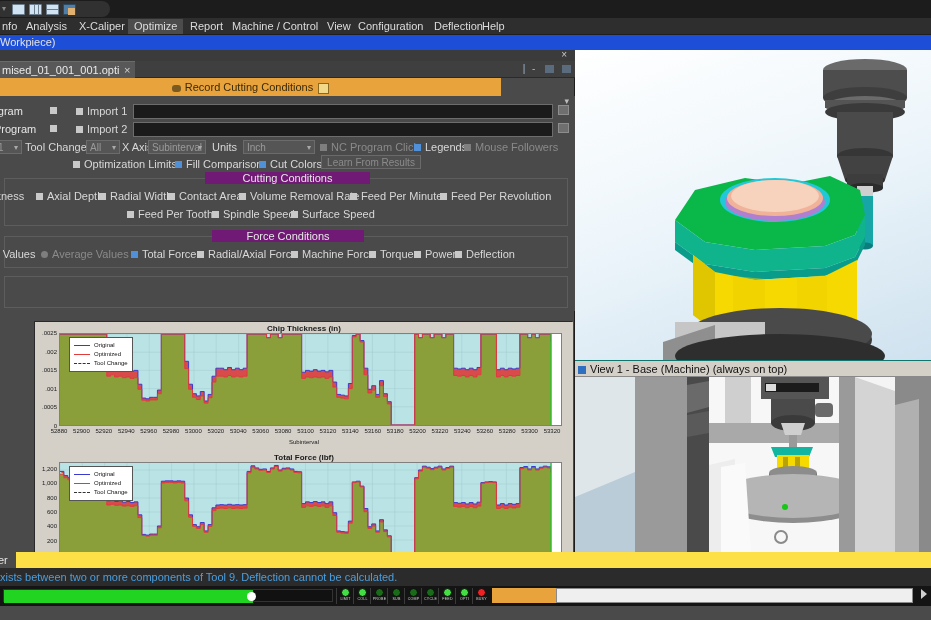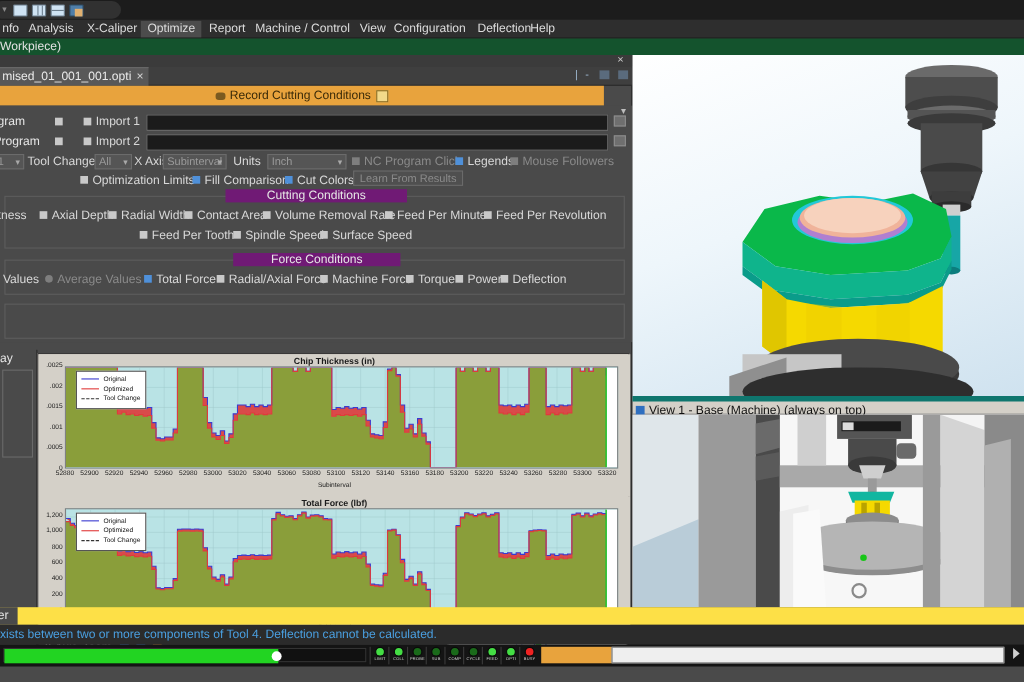--- a/index.html
+++ b/index.html
@@ -43,21 +43,21 @@
     background:#2e2e2e; border-bottom:1px solid #1f1f1f;
   }
   #menubar .mi{
     position:absolute; top:1px; height:15px; line-height:15px;
     padding:0 6px; font-size:11px; color:#dcdcdc; white-space:nowrap;
   }
   #menubar .mi.sel{ background:#4c4c4c; }
   
   #wpstrip{
     position:absolute; left:0; top:35px; width:931px; height:15px;
-    background:#14532d; color:#e2e2e2; font-size:11px; line-height:15px;
+    background:#1d4ed8; color:#e2e2e2; font-size:11px; line-height:15px;
     padding-left:0px;
   }
   
   #optwin{
     position:absolute; left:0; top:50px; width:575px; height:502px;
     background:#4a4a4a; border-right:1px solid #1d1d1d;
   }
   #optwin-top{
     position:absolute; left:0; top:0; width:575px; height:11px; background:#3b3b3b;
   }
@@ -69,21 +69,21 @@
   #tab1{
     position:absolute; left:-4px; top:0px; height:17px; line-height:17px;
     background:#585858; padding:0 16px 0 6px; font-size:11px; color:#eaeaea;
     border-top:1px solid #6a6a6a;
   }
   #tab1 .tclose{ position:absolute; right:5px; top:0; color:#d0d0d0; }
   #tabctl{ position:absolute; right:4px; top:2px; color:#9fb8d0; font-size:10px; letter-spacing:2px;}
   #tabctl .b{display:inline-block;width:9px;height:8px;background:#5a6b7d;margin-left:3px;vertical-align:middle;}
   
   #recbar{
-    position:absolute; left:0; top:28px; width:549px; height:18px;
+    position:absolute; left:0; top:28px; width:501px; height:18px;
     background:#e8a33d; color:#3a2a08; font-size:11px; text-align:center; line-height:18px;
   }
   #recbar .rdot{ display:inline-block; width:9px;height:7px;background:#7a5a20;border-radius:3px;margin-right:4px;vertical-align:middle;}
   #recbar .ricon{ display:inline-block;width:11px;height:11px;background:#f2d98a;border:1px solid #8a6a20;margin-left:5px;vertical-align:middle;}
   
   #params{
     position:absolute; left:0; top:46px; width:575px; height:215px; background:#4a4a4a;
   }
   #params .caret{ position:absolute; right:6px; top:0px; color:#bdbdbd; font-size:9px;}
   .prow{ position:absolute; height:16px; line-height:16px; font-size:11px; }
@@ -163,21 +163,21 @@
     background:linear-gradient(160deg,#ffffff 0%,#eef6fb 45%,#cfe2ef 100%);
     overflow:hidden;
   }
   #view-top-shadow{
     position:absolute; left:575px; top:50px; width:356px; height:10px;
     background:#242424;
   }
   #viewbar{
     position:absolute; left:575px; top:360px; width:356px; height:17px;
     background:#d4d0c8; color:#101010; font-size:11px; line-height:17px;
-    border-top:5px solid #0f766e; border-bottom:1px solid #8a8a8a;
+    border-top:1px solid #0f766e; border-bottom:1px solid #8a8a8a;
   }
   #viewbar .vchk{
     display:inline-block; width:8px;height:8px;background:#2f6fc0;margin:0 4px 1px 3px; vertical-align:middle;
   }
   #view-bottom{
     position:absolute; left:575px; top:377px; width:356px; height:175px;
     background:#f2f2f2; overflow:hidden;
   }
   
   #bottomtab{
@@ -392,24 +392,20 @@
     <div class="prow" style="left:414px; top:150px;">
       <span class="sqbox"></span><span>Power</span>
     </div>
     <div class="prow" style="left:455px; top:150px;">
       <span class="sqbox"></span><span>Deflection</span>
     </div>
 
     <div class="gbox" style="left:4px; top:180px; width:564px; height:32px;"></div>
   </div>
 
-  <div id="leftpanel">
-    <div class="ltxt">ay</div>
-    <div class="lbox"></div>
-  </div>
 
   <div id="chartpane">
     <div class="chart" id="chart0" style="top:0; height:129px;">
       <div class="ctitle">Chip Thickness (in)</div>
       <div class="plot" id="plot0" style="left:24px; top:11px; right:10px; height:93px; width:503px;">
         <svg class="data" id="svg0" viewBox="0 0 503 93" preserveAspectRatio="none">
             <line x1="0" x2="503" y1="0" y2="0" stroke="#9ec8ca" stroke-width="0.4"></line>
             <line x1="0" x2="503" y1="18.599999999999994" y2="18.599999999999994" stroke="#9ec8ca" stroke-width="0.4"></line>
             <line x1="0" x2="503" y1="37.2" y2="37.2" stroke="#9ec8ca" stroke-width="0.4"></line>
             <line x1="0" x2="503" y1="55.8" y2="55.8" stroke="#9ec8ca" stroke-width="0.4"></line>
@@ -675,21 +671,21 @@
     <rect x="320" y="0" width="36" height="175" fill="#8a8a8a"></rect>
     <polygon points="320,28 344,22 344,175 320,175" fill="#b0b0b0"></polygon>
     <circle cx="206" cy="160" r="6" fill="none" stroke="#8a8a8a" stroke-width="2"></circle>
   </svg>
 </div>
 
 <div id="bottomtab">
   <div class="bt">er</div>
 </div>
 
-<div id="msgline">xists between two or more components of Tool 4. Deflection cannot be calculated.</div>
+<div id="msgline">xists between two or more components of Tool 9. Deflection cannot be calculated.</div>
 
 <div id="ctlbar">
   <div id="progress-wrap">
     <div id="progress-bar" style="width: 249.28px;"></div>
     <div id="progress-knob" style="left: 243.28px;"></div>
   </div>
   <div id="lamps">
       <div class="lampsep" style="left: 336px;"></div>
       <div class="lamp" style="left: 337px;">
         <span class="bulb" style="background: rgb(68, 221, 68);"></span>

